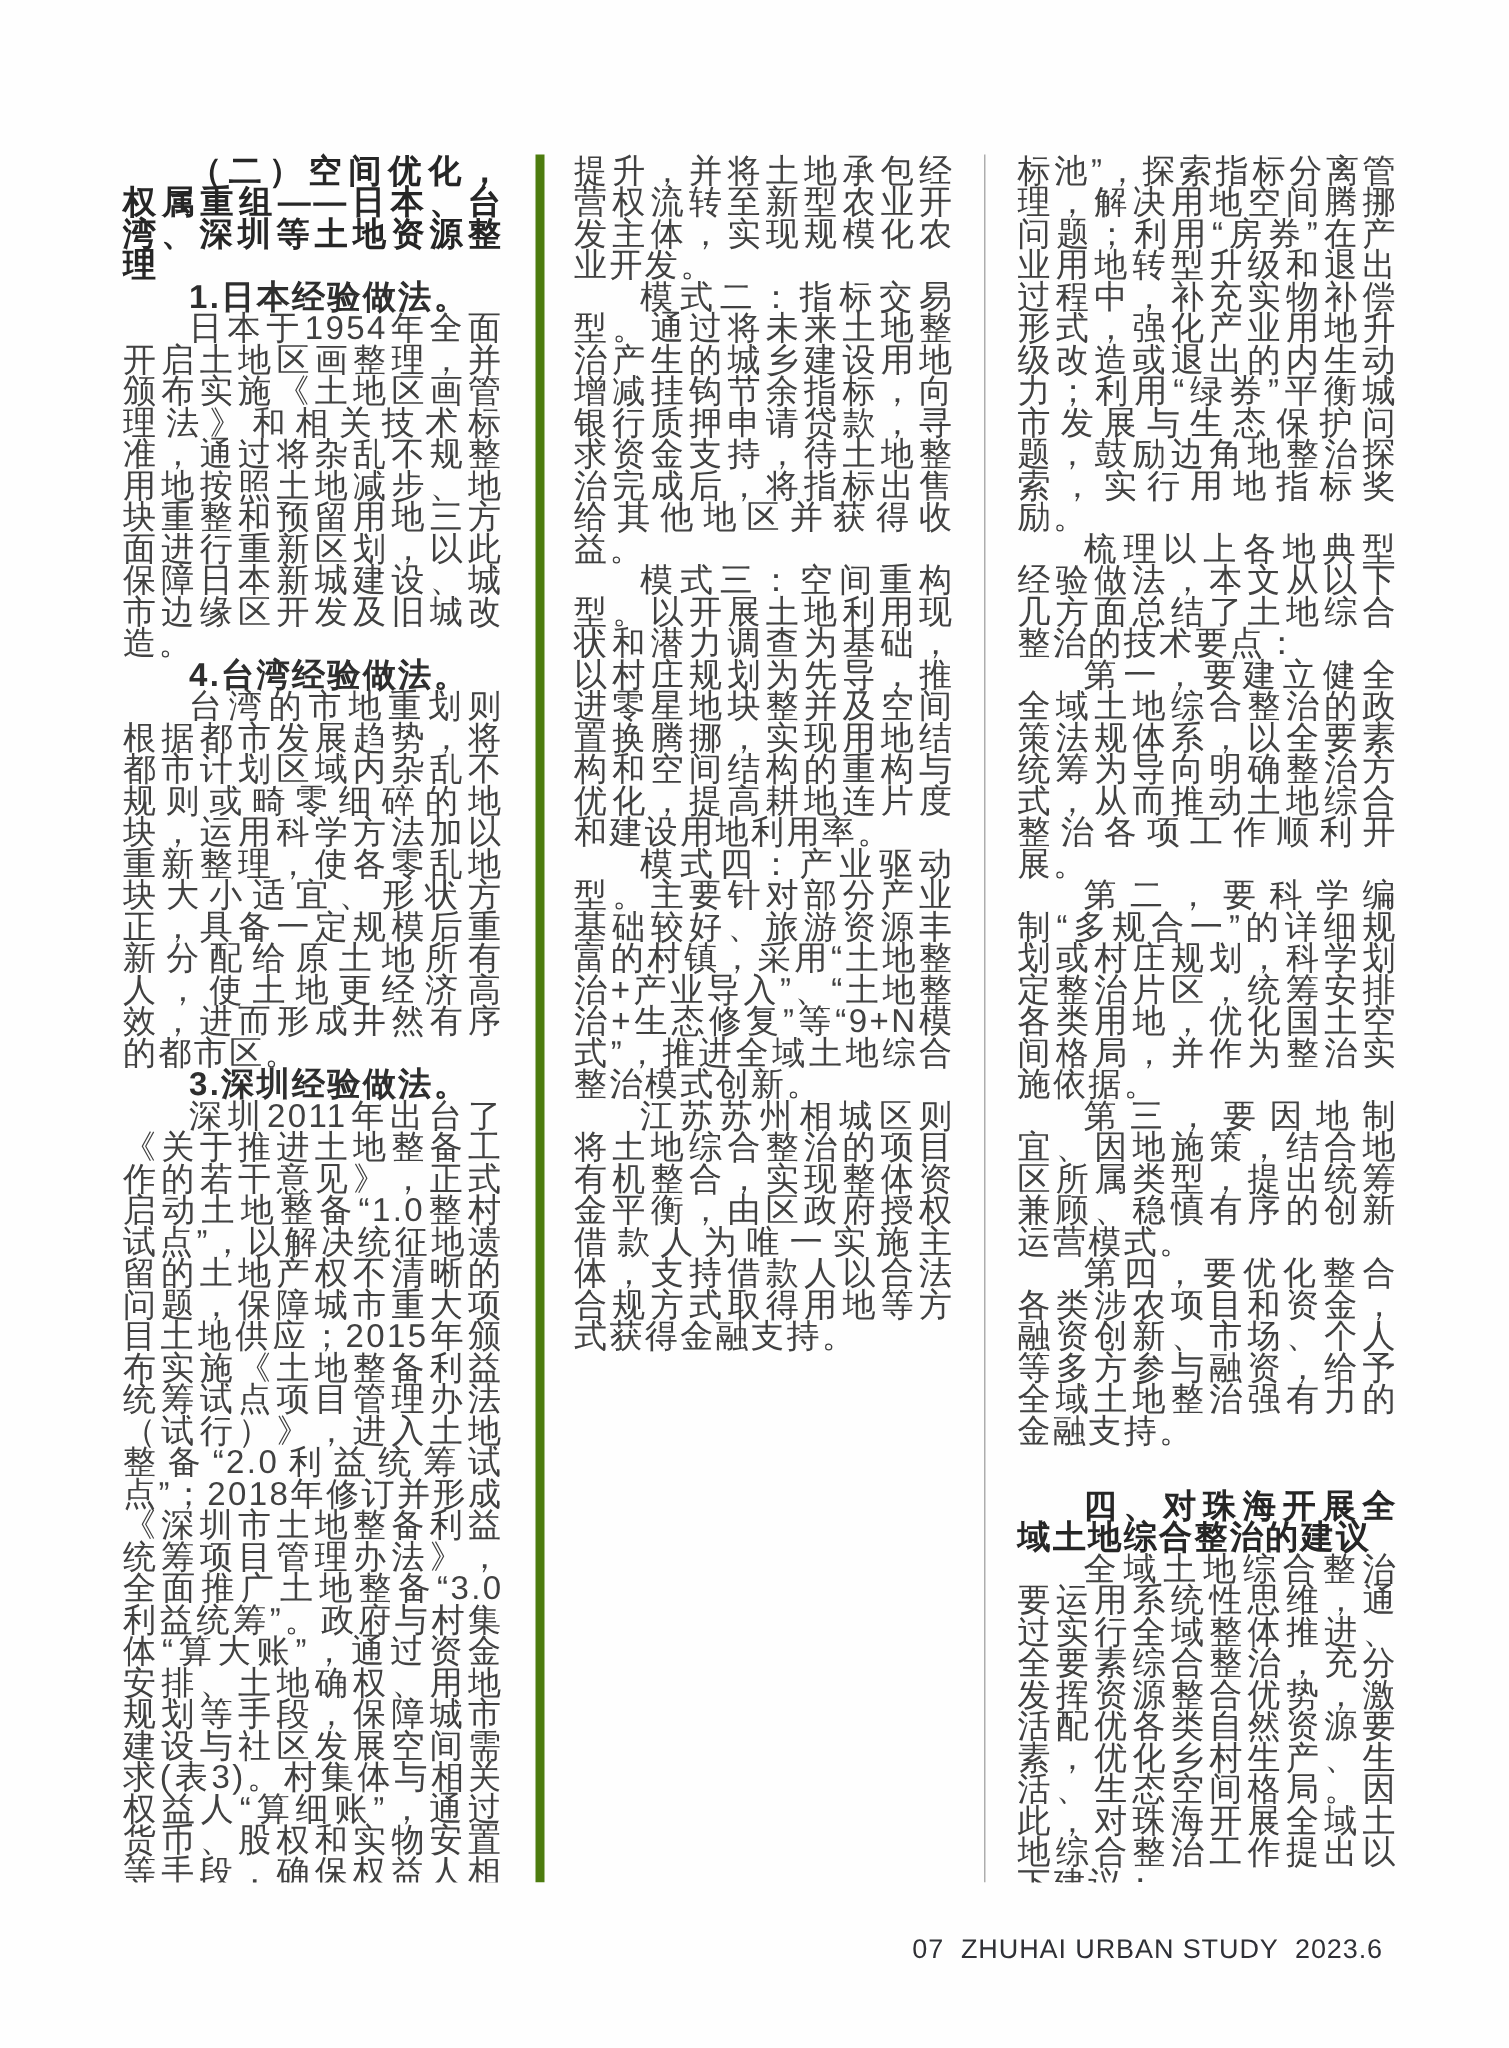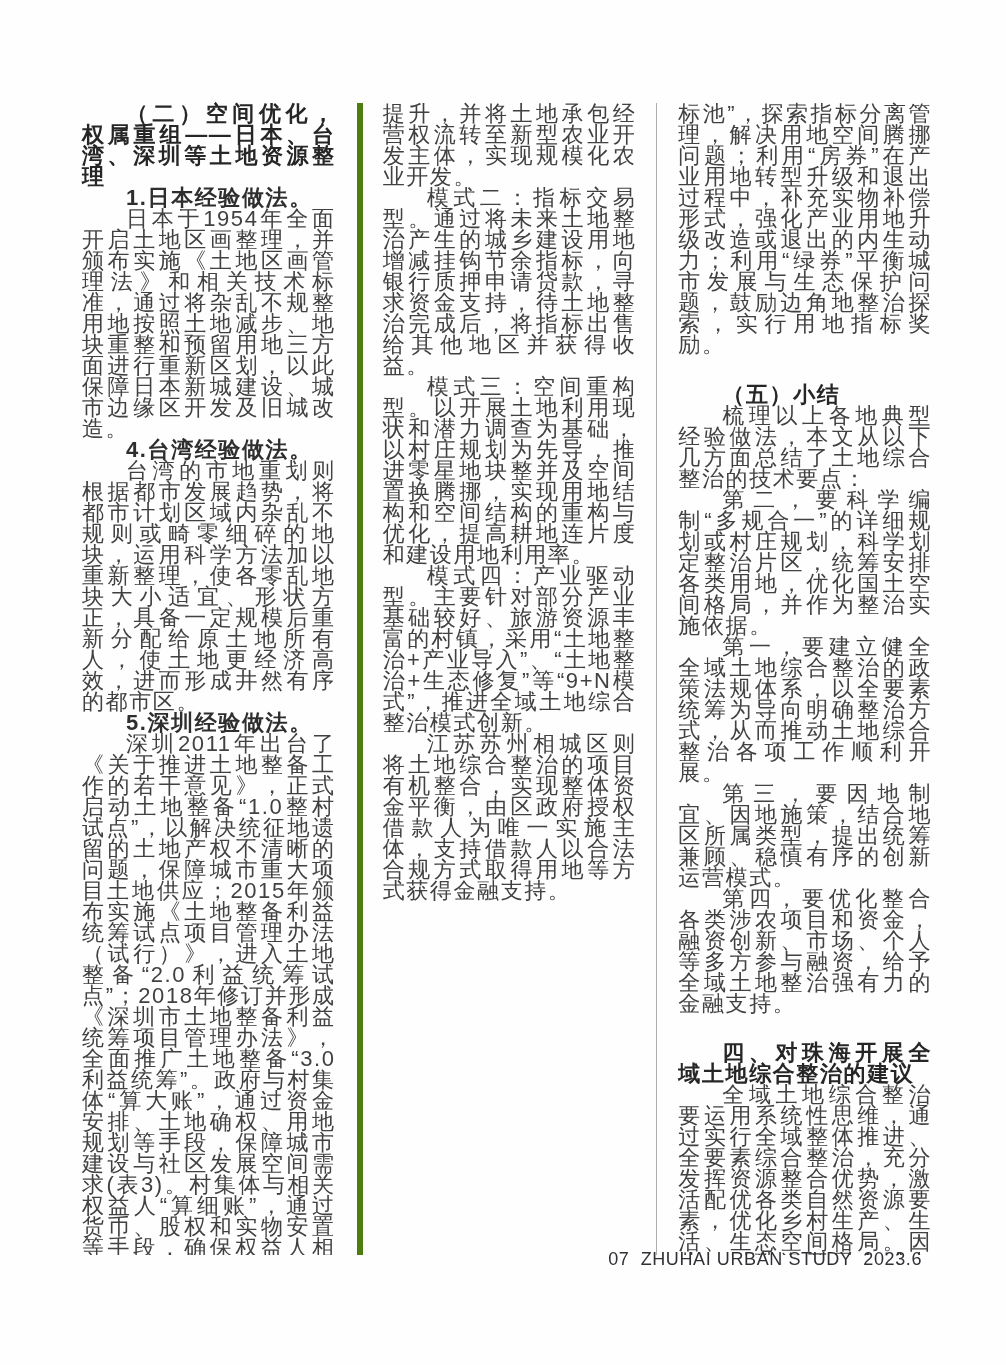--- a/index.html
+++ b/index.html
@@ -61,21 +61,21 @@
     margin-top: 0;
   }
   .col p.sub {
     font-weight: 600;
     color: #2e2e2e;
   }
   .footer {
     position: absolute;
     left: 0;
     right: 84px;
-    top: 1228px;
+    top: 1268px;
     text-align: right;
     font-size: 18px;
     font-weight: 500;
     color: #2f3035;
     letter-spacing: 0.6px;
     white-space: pre;
   }
 </style>
 </head>
 <body>
@@ -83,40 +83,39 @@
 <div class="page">
 
   <div class="cols">
 
     <div class="col">
       <p class="h first">（二）空间优化，权属重组——日本、台湾、深圳等土地资源整理</p>
       <p class="sub">1.日本经验做法。</p>
       <p class="p">日本于1954年全面开启土地区画整理，并颁布实施《土地区画管理法》和相关技术标准，通过将杂乱不规整用地按照土地减步、地块重整和预留用地三方面进行重新区划，以此保障日本新城建设、城市边缘区开发及旧城改造。</p>
       <p class="sub">4.台湾经验做法。</p>
       <p class="p">台湾的市地重划则根据都市发展趋势，将都市计划区域内杂乱不规则或畸零细碎的地块，运用科学方法加以重新整理，使各零乱地块大小适宜、形状方正，具备一定规模后重新分配给原土地所有人，使土地更经济高效，进而形成井然有序的都市区。</p>
-      <p class="sub">5.深圳经验做法。</p>
+      <p class="sub">3.深圳经验做法。</p>
       <p class="p">深圳2011年出台了《关于推进土地整备工作的若干意见》，正式启动土地整备“1.0整村试点”，以解决统征地遗留的土地产权不清晰的问题，保障城市重大项目土地供应；2015年颁布实施《土地整备利益统筹试点项目管理办法（试行）》，进入土地整备“2.0利益统筹试点”；2018年修订并形成《深圳市土地整备利益统筹项目管理办法》，全面推广土地整备“3.0利益统筹”。政府与村集体“算大账”，通过资金安排、土地确权、用地规划等手段，保障城市建设与社区发展空间需求(表3)。村集体与相关权益人“算细账”，通过货币、股权和实物安置等手段，确保权益人相关权益，实现整备范围内全面征转清拆。</p>
 
     </div>
 
     <div class="col mid">
       <p class="pc">提升，并将土地承包经营权流转至新型农业开发主体，实现规模化农业开发。</p>
       <p class="p">模式二：指标交易型。通过将未来土地整治产生的城乡建设用地增减挂钩节余指标，向银行质押申请贷款，寻求资金支持，待土地整治完成后，将指标出售给其他地区并获得收益。</p>
       <p class="p">模式三：空间重构型。以开展土地利用现状和潜力调查为基础，以村庄规划为先导，推进零星地块整并及空间置换腾挪，实现用地结构和空间结构的重构与优化，提高耕地连片度和建设用地利用率。</p>
       <p class="p">模式四：产业驱动型。主要针对部分产业基础较好、旅游资源丰富的村镇，采用“土地整治+产业导入”、“土地整治+生态修复”等“9+N模式”，推进全域土地综合整治模式创新。</p>
       <p class="p">江苏苏州相城区则将土地综合整治的项目有机整合，实现整体资金平衡，由区政府授权借款人为唯一实施主体，支持借款人以合法合规方式取得用地等方式获得金融支持。</p>
 
     </div>
 
     <div class="col">
       <p class="pc">标池”，探索指标分离管理，解决用地空间腾挪问题；利用“房券”在产业用地转型升级和退出过程中，补充实物补偿形式，强化产业用地升级改造或退出的内生动力；利用“绿券”平衡城市发展与生态保护问题，鼓励边角地整治探索，实行用地指标奖励。</p>
-      <p class="h">（五）小结</p>
       <p class="p">梳理以上各地典型经验做法，本文从以下几方面总结了土地综合整治的技术要点：</p>
+      <p class="p">第一，要建立健全全域土地综合整治的政策法规体系，以全要素统筹为导向明确整治方式，从而推动土地综合整治各项工作顺利开展。</p>
       <p class="p">第二，要科学编制“多规合一”的详细规划或村庄规划，科学划定整治片区，统筹安排各类用地，优化国土空间格局，并作为整治实施依据。</p>
-      <p class="p">第一，要建立健全全域土地综合整治的政策法规体系，以全要素统筹为导向明确整治方式，从而推动土地综合整治各项工作顺利开展。</p>
       <p class="p">第三，要因地制宜、因地施策，结合地区所属类型，提出统筹兼顾、稳慎有序的创新运营模式。</p>
       <p class="p">第四，要优化整合各类涉农项目和资金，融资创新、市场、个人等多方参与融资，给予全域土地整治强有力的金融支持。</p>
       <p class="h">四、对珠海开展全域土地综合整治的建议</p>
       <p class="p">全域土地综合整治要运用系统性思维，通过实行全域整体推进、全要素综合整治，充分发挥资源整合优势，激活配优各类自然资源要素，优化乡村生产、生活、生态空间格局。因此，对珠海开展全域土地综合整治工作提出以下建议：</p>
 
     </div>
 
   </div>
 
   <div class="footer">

